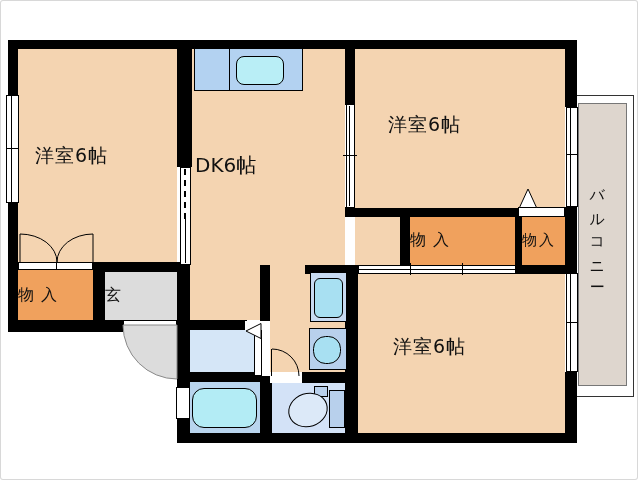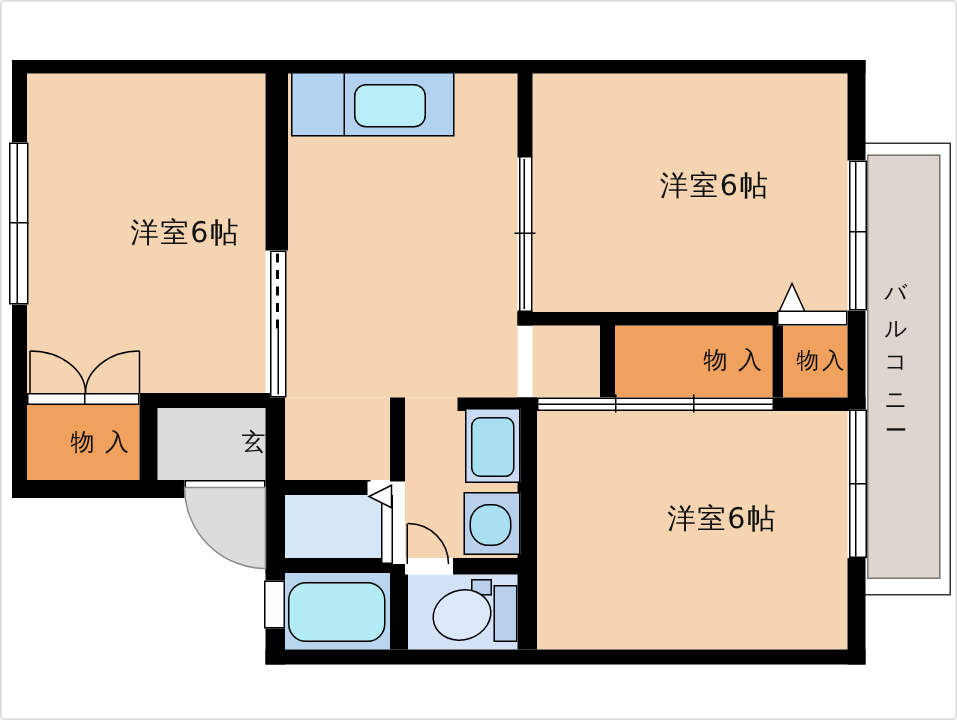--- a/index.html
+++ b/index.html
@@ -9,21 +9,21 @@
     box-shadow:0 0 0 1px #d8d8d8 inset;border-radius:3px;
   }
   .fill{position:absolute;z-index:1;}
   .wall{position:absolute;background:var(--c-wall,#000);z-index:2;}
   .open{position:absolute;background:#fff;z-index:3;box-sizing:border-box;border:1px solid #000;}
   .noborder{border:none;}
   .tick{position:absolute;background:#000;z-index:4;}
   .dash{position:absolute;z-index:4;border-left:2px dashed #000;}
   .fixture{position:absolute;z-index:3;box-sizing:border-box;border:1px solid #000;}
   svg.overlay{position:absolute;left:0;top:0;z-index:5;}
-  .label{position:absolute;z-index:6;color:#111;line-height:1.15;text-align:right;white-space:nowrap;}
+  .label{position:absolute;z-index:6;color:#111;line-height:1.15;text-align:left;white-space:nowrap;}
   .room-label{font-size:19px;letter-spacing:1px;}
   .dk-label{font-size:20px;}
   .closet-label{font-size:16px;letter-spacing:7px;}
   .closet-label-s{font-size:15px;letter-spacing:2px;}
   .genkan-label{font-size:16px;}
   .balcony-label{writing-mode:vertical-rl;text-orientation:upright;font-size:15px;letter-spacing:8px;}
   .c-room{background:var(--c-room);}
   .c-closet{background:var(--c-closet);}
   .c-entrance{background:var(--c-entrance);}
 </style>
@@ -139,20 +139,21 @@
     <path d="M 57,262 A 37,28 0 0 0 20,234" style="fill:none;stroke:#000;stroke-width:1"></path>
     <line x1="20" y1="234" x2="20" y2="262" style="stroke:#000;stroke-width:1"></line>
     <path d="M 57,262 A 36,28 0 0 1 93,234" style="fill:none;stroke:#000;stroke-width:1"></path>
     <line x1="93" y1="234" x2="93" y2="262" style="stroke:#000;stroke-width:1"></line>
 
     <polygon points="528,189 519.5,207.5 536.5,207.5" style="fill:#fff;stroke:#000;stroke-width:1"></polygon>
     <polygon points="246,331 261,323.5 261,338.5" style="fill:#fff;stroke:#000;stroke-width:1"></polygon>
   </svg>
 
   <div class="label room-label" style="left:35px;top:145px;width:125px;">洋室6帖</div>
+  <div class="label dk-label" style="left:195px;top:154px;width:125px;">DK6帖</div>
   <div class="label room-label" style="left:388px;top:114px;width:125px;">洋室6帖</div>
   <div class="label room-label" style="left:393px;top:336px;width:125px;">洋室6帖</div>
   <div class="label closet-label" style="left:18px;top:286px;width:75px;">物入</div>
   <div class="label closet-label" style="left:410px;top:231px;width:105px;">物入</div>
   <div class="label closet-label-s" style="left:522px;top:232px;width:43px;">物入</div>
   <div class="label genkan-label" style="left:105px;top:286px;width:72px;">玄</div>
   <div class="label balcony-label" style="left:588px;top:178px;">バルコニー</div>
 
 </div>
 

